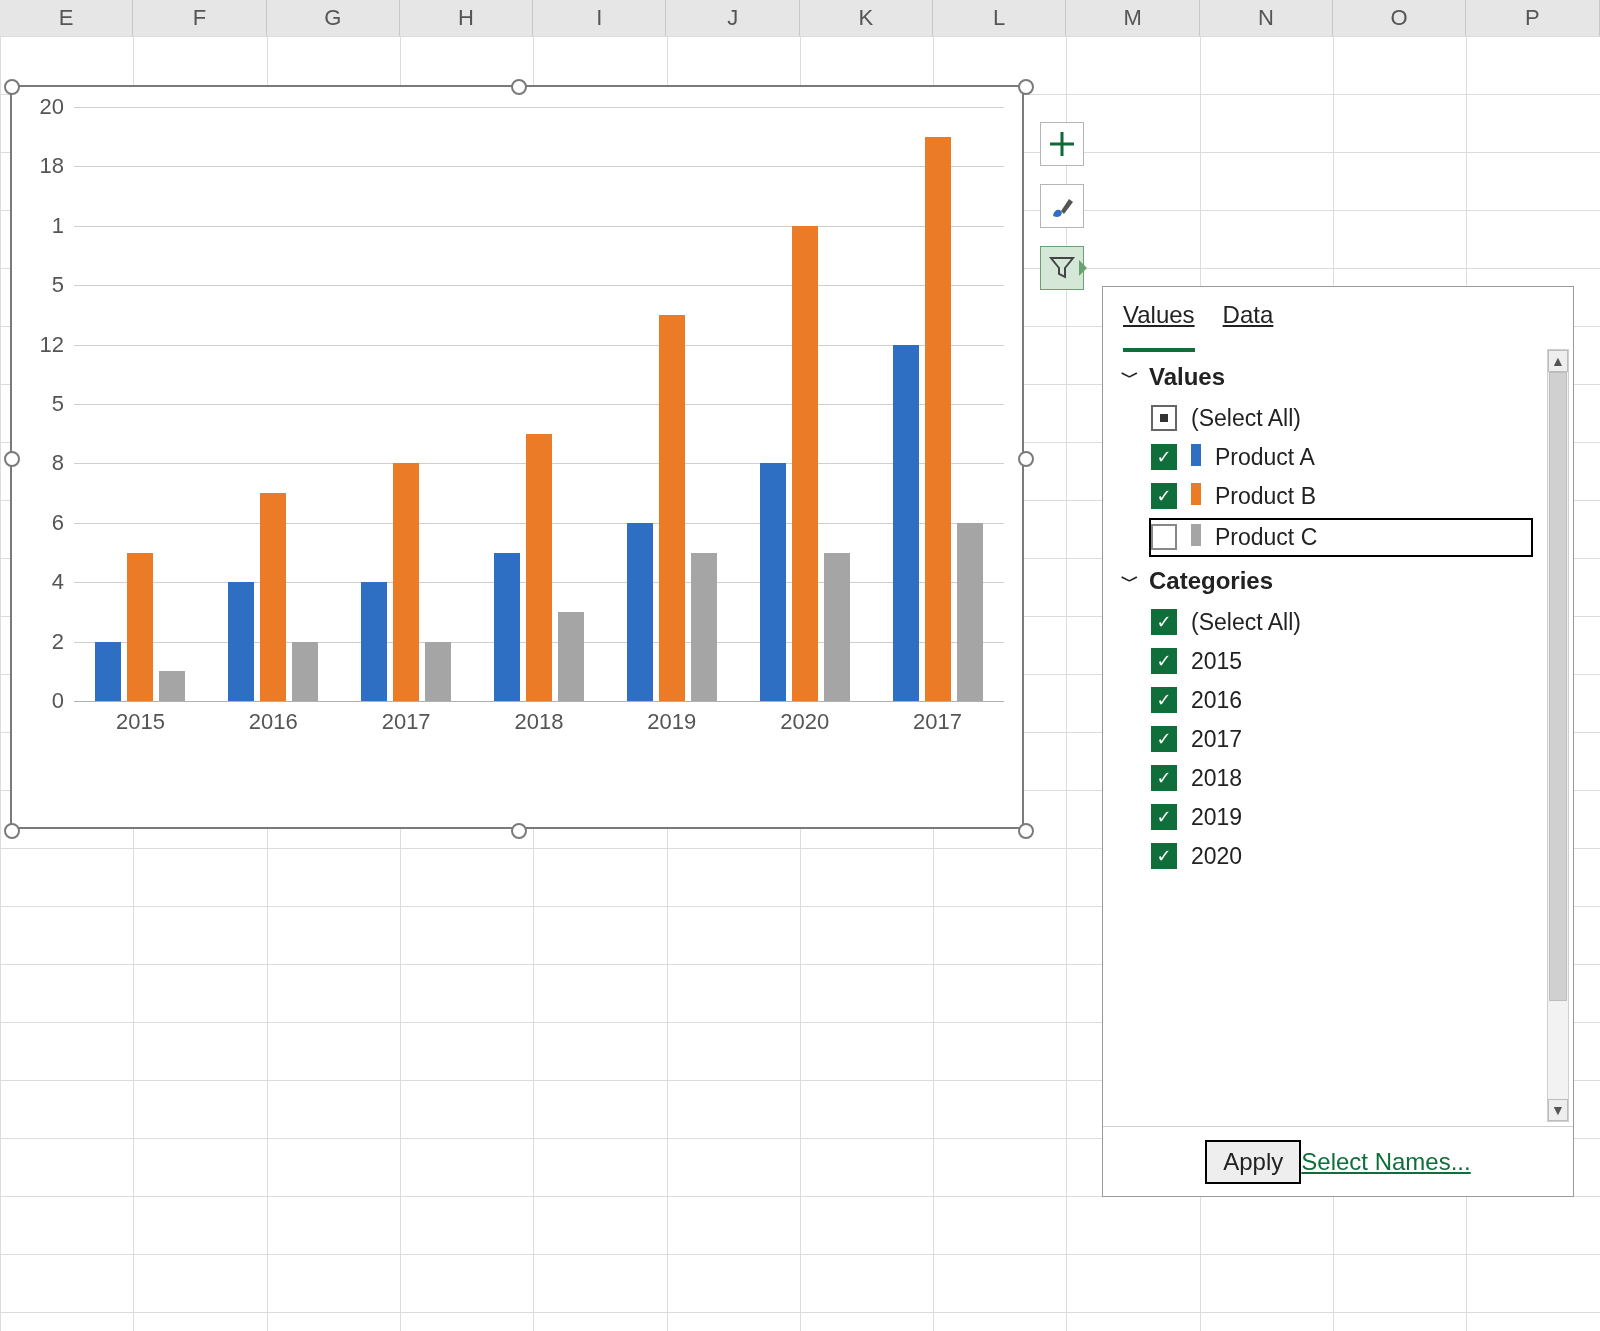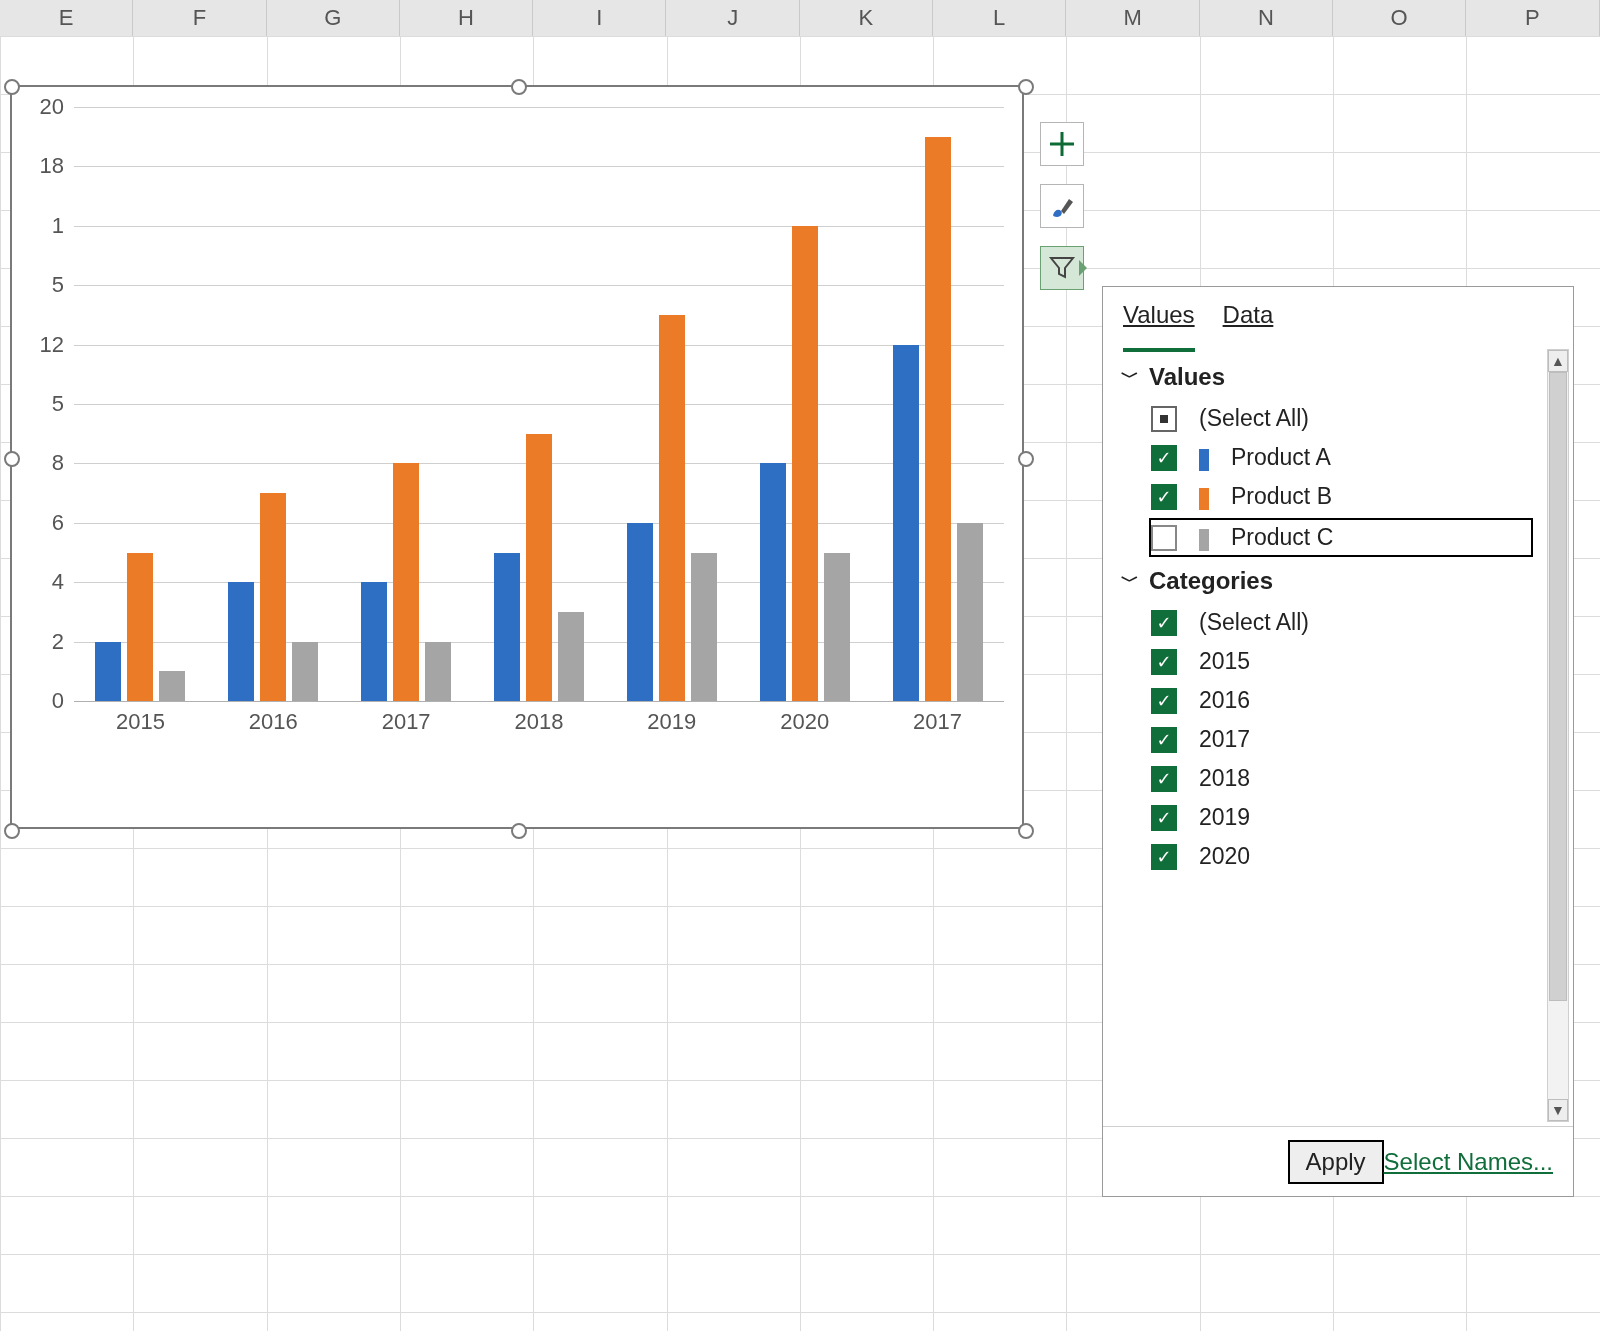--- a/index.html
+++ b/index.html
@@ -39,30 +39,30 @@
               transform:translateY(-50%); border:8px solid transparent; border-left-color:#6aa173; }
   
   .panel { position:absolute; background:#fff; border:1px solid #9a9a9a; box-sizing:border-box; }
   .tabs { display:flex; gap:28px; padding:14px 20px 0 20px; font-size:24px; }
   .tab { padding-bottom:19px; cursor:pointer;text-decoration:underline; }
   .tab.active { border-bottom:4px solid #0f6e3a; }
   .list-wrap { position:absolute; left:0; top:60px; right:30px; bottom:70px; overflow:hidden;
                padding:6px 0 0 18px; }
   .group-head { font-size:24px; font-weight:700; margin:10px 0 8px 0; display:flex; align-items:center; gap:10px; }
   .group-head .chev { font-size:18px; }
-  .row-item { display:flex; align-items:flex-end; gap:22px; padding:6px 6px 6px 30px; font-size:23px; }
+  .row-item { display:flex; align-items:flex-start; gap:14px; padding:6px 6px 6px 30px; font-size:23px; }
   .row-item.focused { border:2px solid #000; margin:2px 10px 2px 28px; padding:4px 4px 4px 0; }
   .cb { width:26px; height:26px; border:2px solid #0f6e3a; background:#0f6e3a; box-sizing:border-box;
         display:flex; align-items:center; justify-content:center; color:#fff; font-size:18px; }
   .cb.off { background:#fff; border-color:#888; }
   .cb.tri { background:#fff; border-color:#666; position:relative; }
   .cb.tri::after { content:""; position:absolute; inset:7px; background:#333; }
   .swatch { width:10px; height:22px; display:inline-block; }
   .panel-footer { position:absolute; left:0; right:0; bottom:0; height:70px;
-                  display:flex; align-items:center; justify-content:flex-end;
+                  display:flex; align-items:center; justify-content:center;
                   padding:0 20px; border-top:1px solid #cfcfcf; box-sizing:border-box; }
   .apply-btn { background:#eee; border:2px solid #000; padding:6px 16px; font-size:24px; }
   .select-data { color:#0f6e3a; text-decoration:underline; font-size:24px; }
   .scrollbar { position:absolute; top:62px; right:4px; width:22px; bottom:74px;
                background:#f2f2f2; border:1px solid #cfcfcf; box-sizing:border-box; }
   .scroll-arrow { position:absolute; left:0; right:0; height:22px; background:#eee;
                   border:1px solid #bdbdbd; box-sizing:border-box; text-align:center;
                   font-size:14px; line-height:20px; color:#555; }
   .scroll-thumb { position:absolute; left:1px; right:1px; background:#d0d0d0; border:1px solid #bdbdbd; }
 </style>

